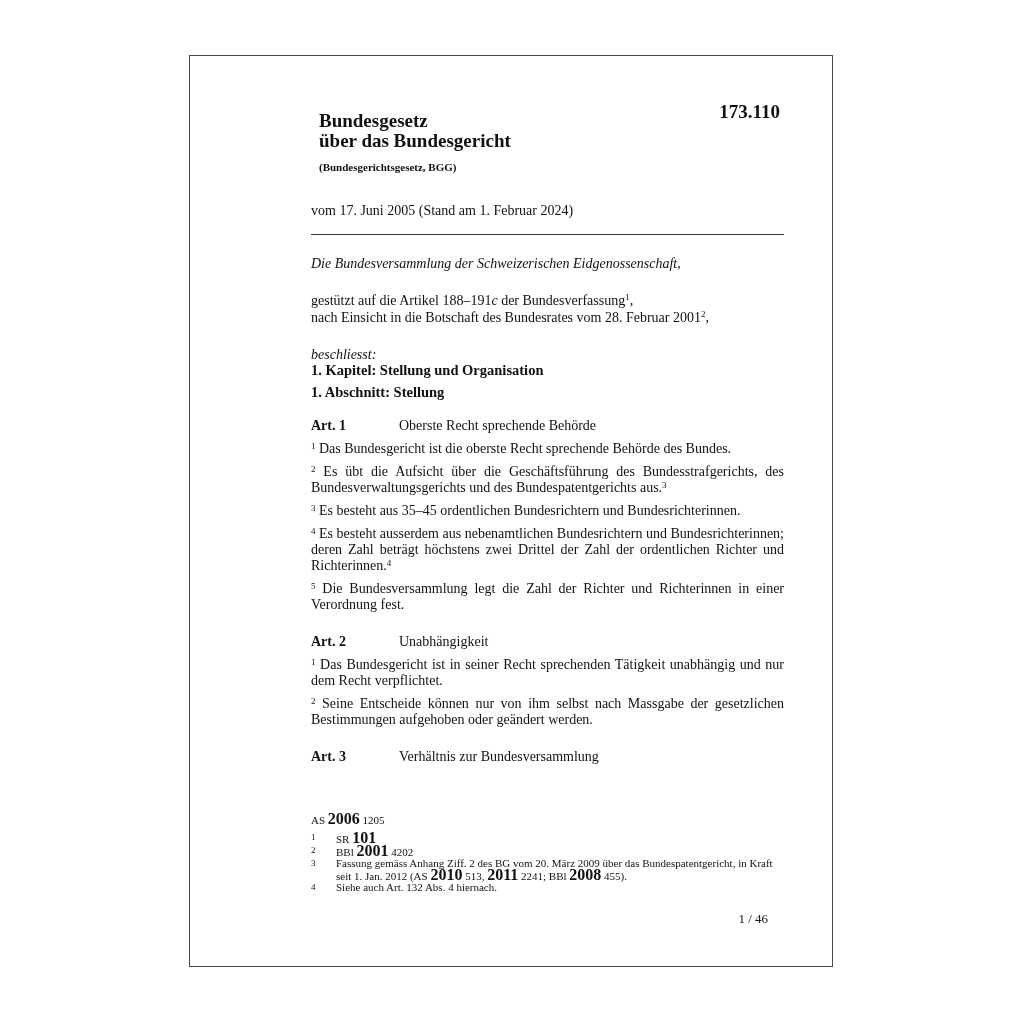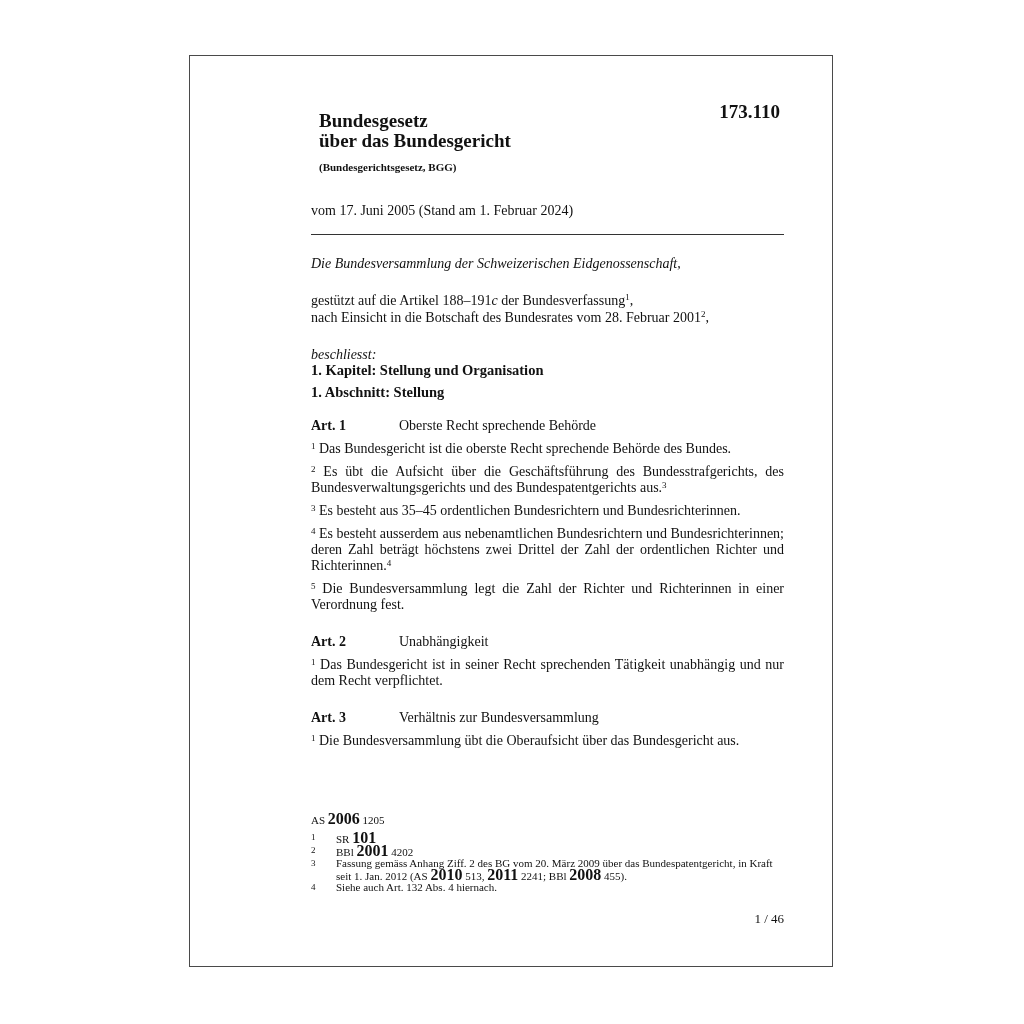--- a/index.html
+++ b/index.html
@@ -113,21 +113,21 @@
       display: flex;
     }
     .fn-num {
       width: 25px;
       flex: 0 0 25px;
       font-size: 9px;
     }
     .fn-text { flex: 1; }
     .b { font-weight: bold; font-size: 16px; }
     .page-num {
-      right: 48px;
+      right: 64px;
       top: 855px;
       font-size: 13px;
     }
   </style>
 </head>
 <body>
 
 <div class="page">
 
   <div class="abs sr-number">173.110</div>
@@ -167,28 +167,28 @@
       <div class="para"><sup>4</sup> <span>Es besteht ausserdem aus nebenamtlichen Bundesrichtern und Bundesrichterinnen; deren Zahl beträgt höchstens zwei Drittel der Zahl der ordentlichen Richter und Richterinnen.</span><sup>4</sup></div>
       <div class="para"><sup>5</sup> <span>Die Bundesversammlung legt die Zahl der Richter und Richterinnen in einer Verordnung fest.</span></div>
     </div>
 
     <div class="article">
       <div class="art-head">
         <span class="art-label">Art. 2</span>
         <span>Unabhängigkeit</span>
       </div>
       <div class="para"><sup>1</sup> <span>Das Bundesgericht ist in seiner Recht sprechenden Tätigkeit unabhängig und nur dem Recht verpflichtet.</span></div>
+      <div class="para"><sup>2</sup> <span>Seine Entscheide können nur von ihm selbst nach Massgabe der gesetzlichen Bestimmungen aufgehoben oder geändert werden.</span></div>
     </div>
 
     <div class="article">
       <div class="art-head">
         <span class="art-label">Art. 3</span>
         <span>Verhältnis zur Bundesversammlung</span>
       </div>
-      <div class="para"><sup>1</sup> <span>Die Bundesversammlung übt die Oberaufsicht über das Bundesgericht aus.</span></div>
     </div>
   </div>
 
   <div class="abs footnotes">
     <div class="fn-as"><span>AS </span><span class="b">2006</span><span> 1205</span></div>
 
     <div class="fn">
       <span class="fn-num">1</span>
       <span class="fn-text"><span>SR </span><span class="b">101</span></span>
     </div>

